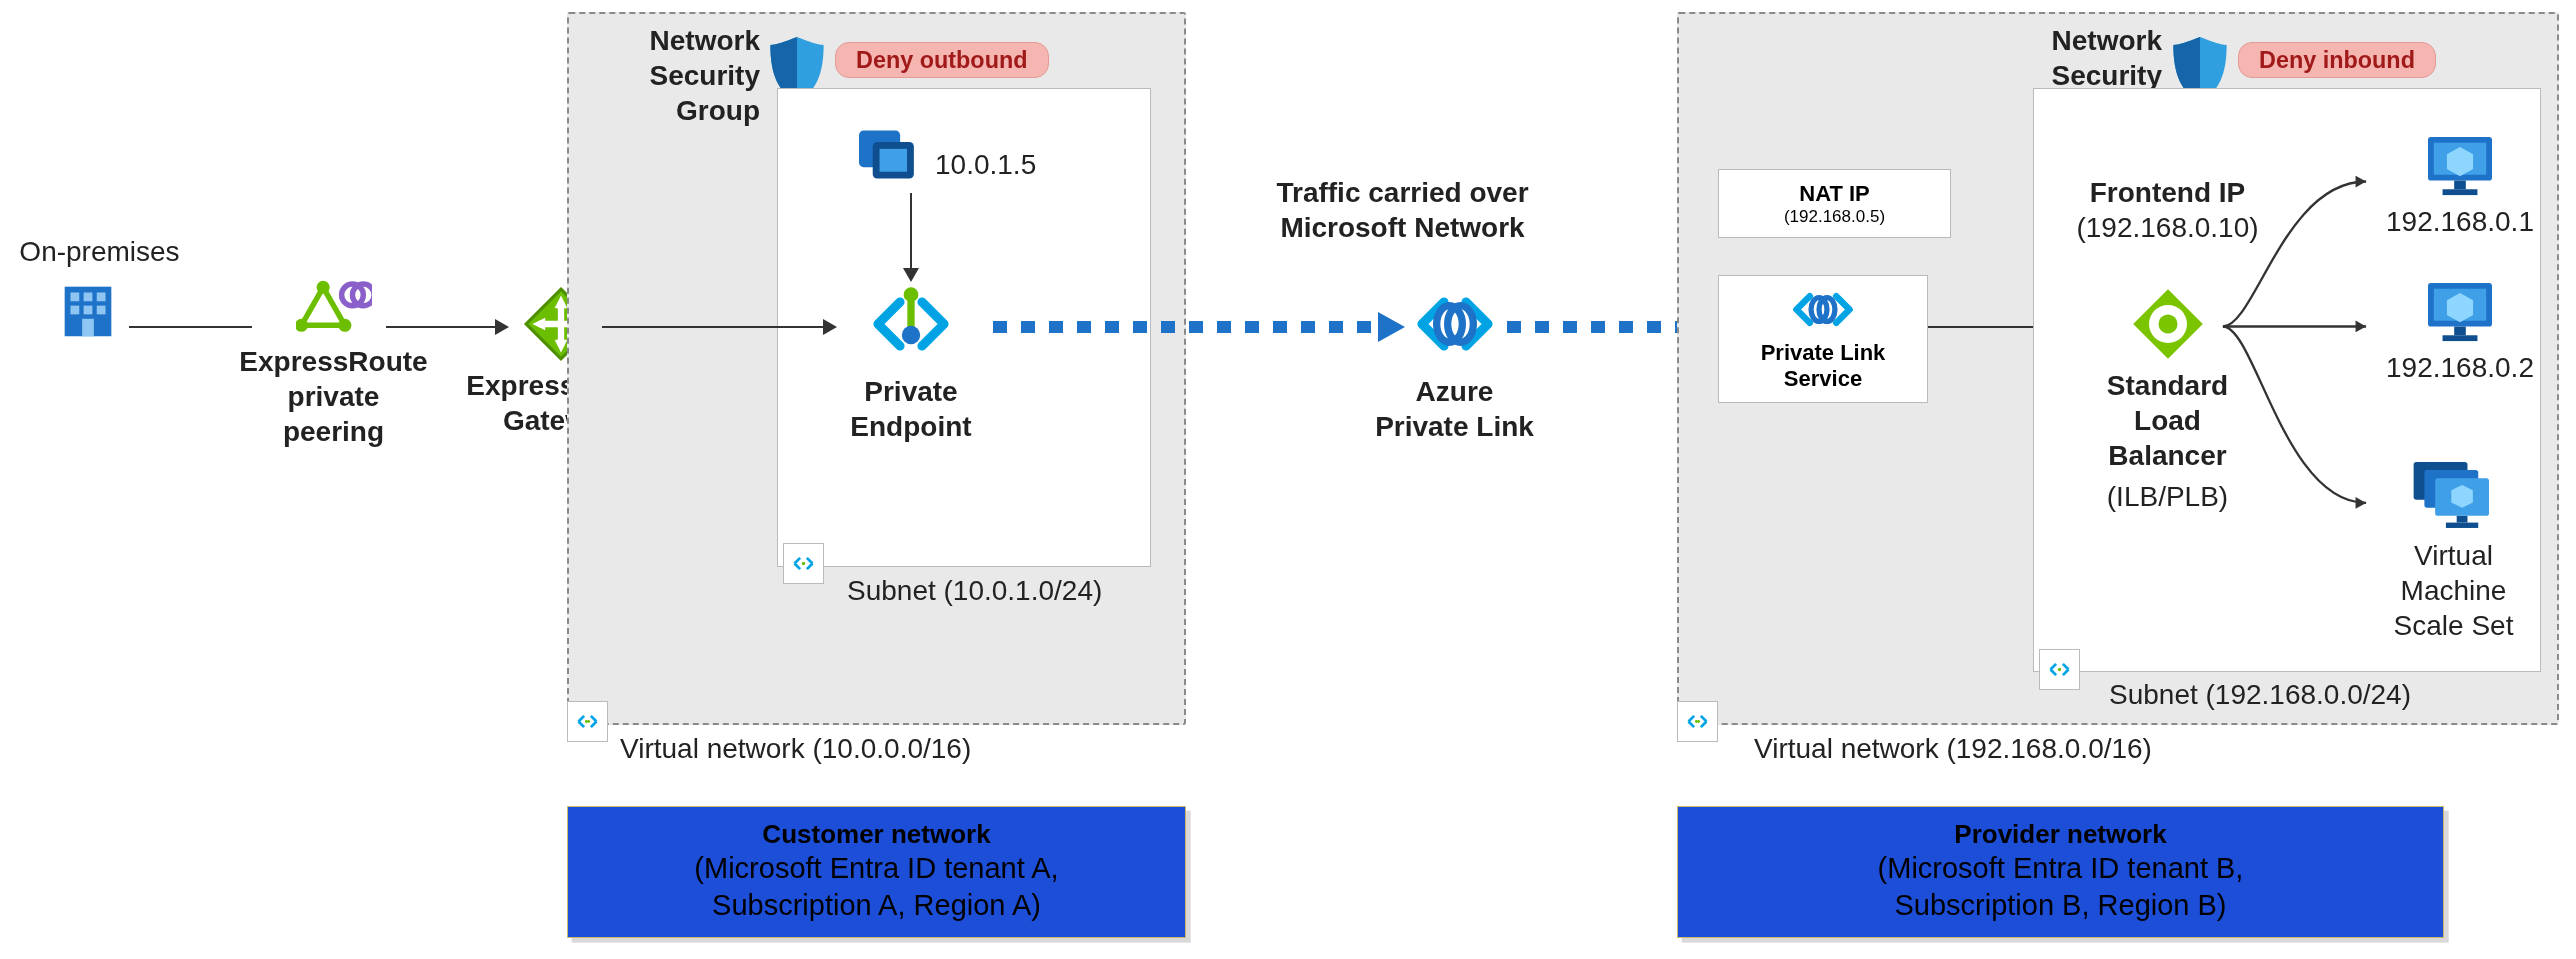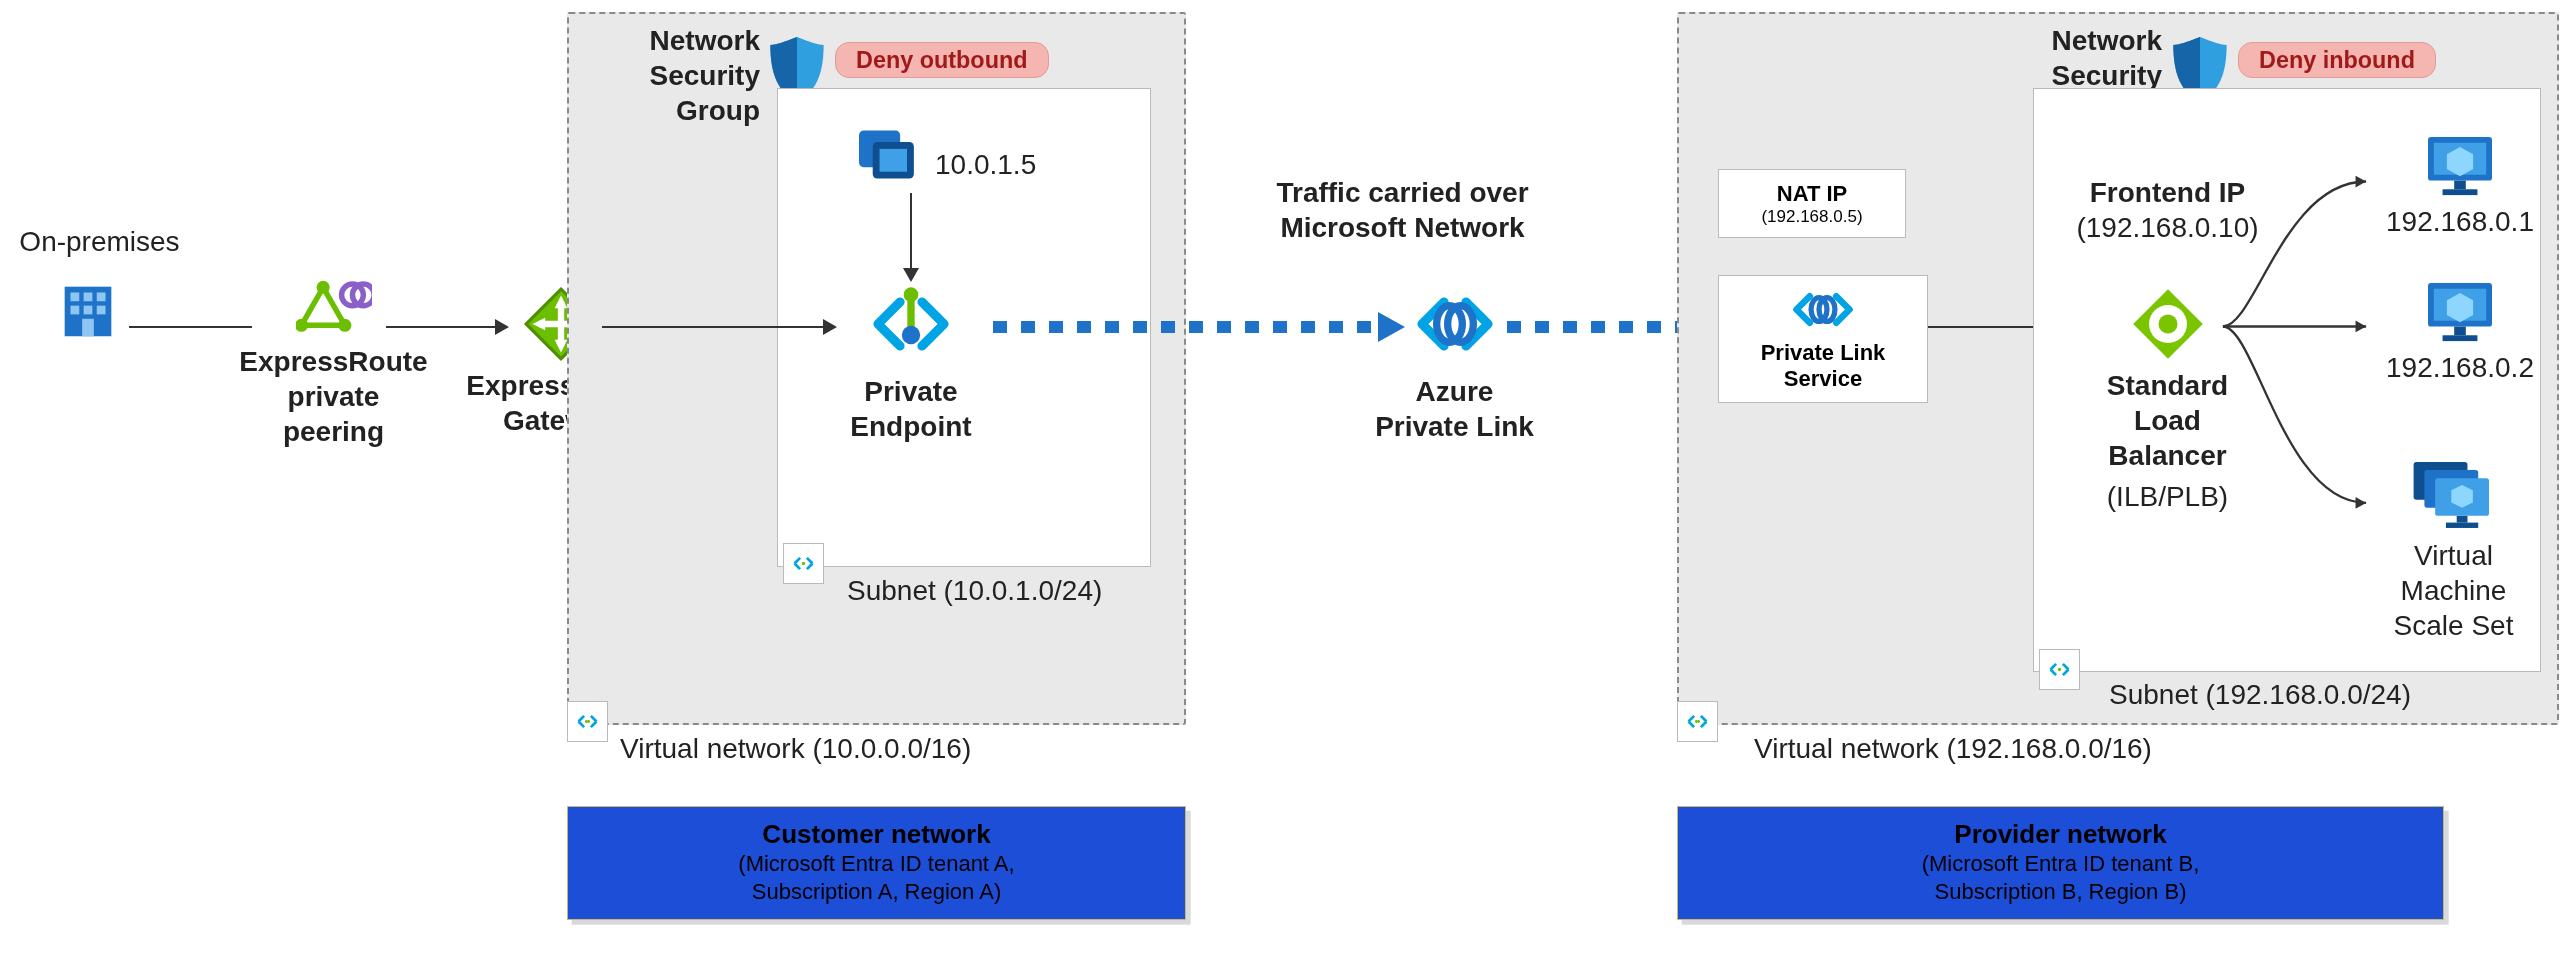--- a/index.html
+++ b/index.html
@@ -57,21 +57,21 @@
   
   .footer-box {
     position: absolute;
     background: #1d4ed8;
     border: 1.8px solid #c8b96b;
     padding: 11.7px 23.4px;
     text-align: center;
     box-shadow: 4.7px 4.7px 0 rgba(0,0,0,0.15);
   }
   .footer-box .title { font-weight: 700; font-size: 26px; }
-  .footer-box .sub  { font-size: 22px; line-height: 1.3; }
+  .footer-box .sub  { font-size: 29px; line-height: 1.3; }
 
   
   .deny {
     position: absolute;
     background: #f5b5b1;
     border-radius: 14px;
     padding: 3.5px 20px;
     font-weight: 700;
     font-size: 23.4px;
     color: #a11a1a;
@@ -139,21 +139,21 @@
     position: absolute;
     width: 2.3px;
     background: #333;
   }
 </style>
 </head>
 <body>
 
 <div class="canvas">
 
-  <div class="node" style="left:17.5px; top:224px; width:164px;">
+  <div class="node" style="left:17.5px; top:234px; width:164px;">
     <div class="label">On-premises</div>
   </div>
   <div class="node" style="left:53px; top:275px;">
     <svg class="icon" width="70" height="70" viewBox="0 0 48 48">
       <rect x="8" y="8" width="32" height="34" fill="#1e73c9"></rect>
       <rect x="12" y="12" width="6" height="6" fill="#8fc5f2"></rect>
       <rect x="21" y="12" width="6" height="6" fill="#8fc5f2"></rect>
       <rect x="30" y="12" width="6" height="6" fill="#8fc5f2"></rect>
       <rect x="12" y="21" width="6" height="6" fill="#8fc5f2"></rect>
       <rect x="21" y="21" width="6" height="6" fill="#8fc5f2"></rect>
@@ -294,21 +294,21 @@
 Group</div>
   </div>
   <div class="node" style="left:2168px; top:34px;">
     <svg class="icon" width="64" height="70" viewBox="0 0 48 52">
       <path d="M24 2 C14 6 8 8 4 8 C4 30 10 44 24 50 C38 44 44 30 44 8 C40 8 34 6 24 2 Z" fill="#2f9fe0"></path>
       <path d="M24 2 C14 6 8 8 4 8 C4 30 10 44 24 50 Z" fill="#1565a8"></path>
     </svg>
   </div>
   <div class="deny" style="left:2238px; top:42px;">Deny inbound</div>
 
-  <div class="card" style="left:1718px; top:169px; width:188px;">
+  <div class="card" style="left:1718px; top:169px; width:233px;">
     <div class="t">NAT IP</div>
     <div class="v">(192.168.0.5)</div>
   </div>
 
   <div class="card" style="left:1718px; top:275px; width:210px; padding-top:7px;">
     <svg class="icon" width="70" height="53" viewBox="0 0 48 40" style="margin:0 auto 3.5px;">
       <path d="M4 20 L14 10 M4 20 L14 30" stroke="#00a4e4" stroke-width="5" fill="none" stroke-linecap="round"></path>
       <path d="M44 20 L34 10 M44 20 L34 30" stroke="#00a4e4" stroke-width="5" fill="none" stroke-linecap="round"></path>
       <ellipse cx="21" cy="20" rx="6" ry="9" fill="none" stroke="#1e73c9" stroke-width="4"></ellipse>
       <ellipse cx="27" cy="20" rx="6" ry="9" fill="none" stroke="#1e73c9" stroke-width="4"></ellipse>

